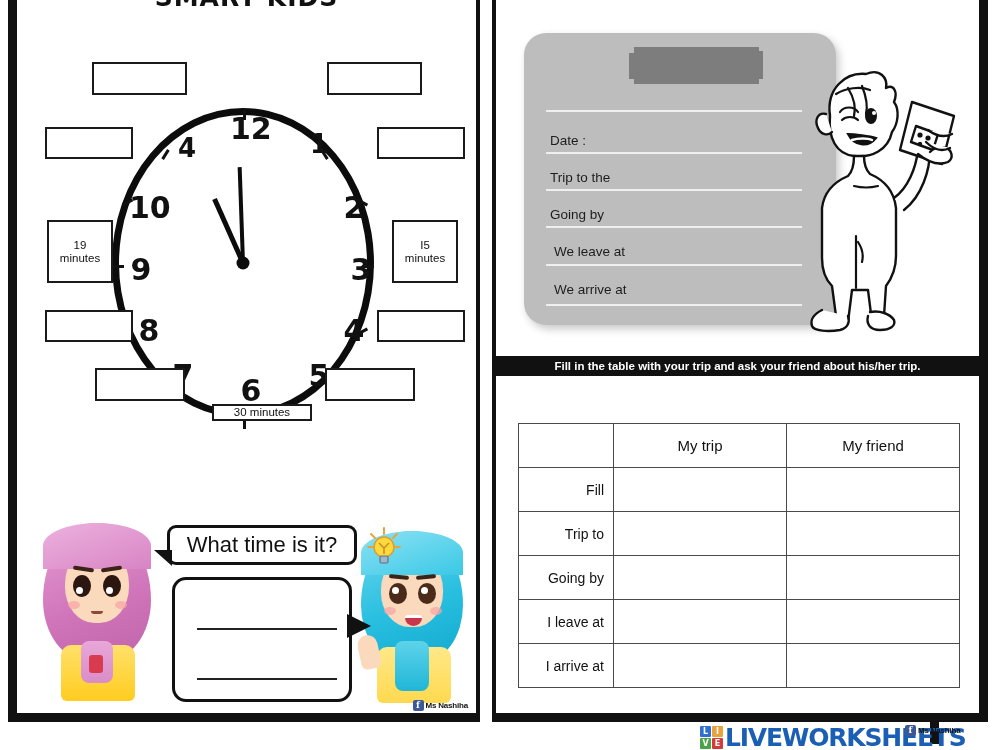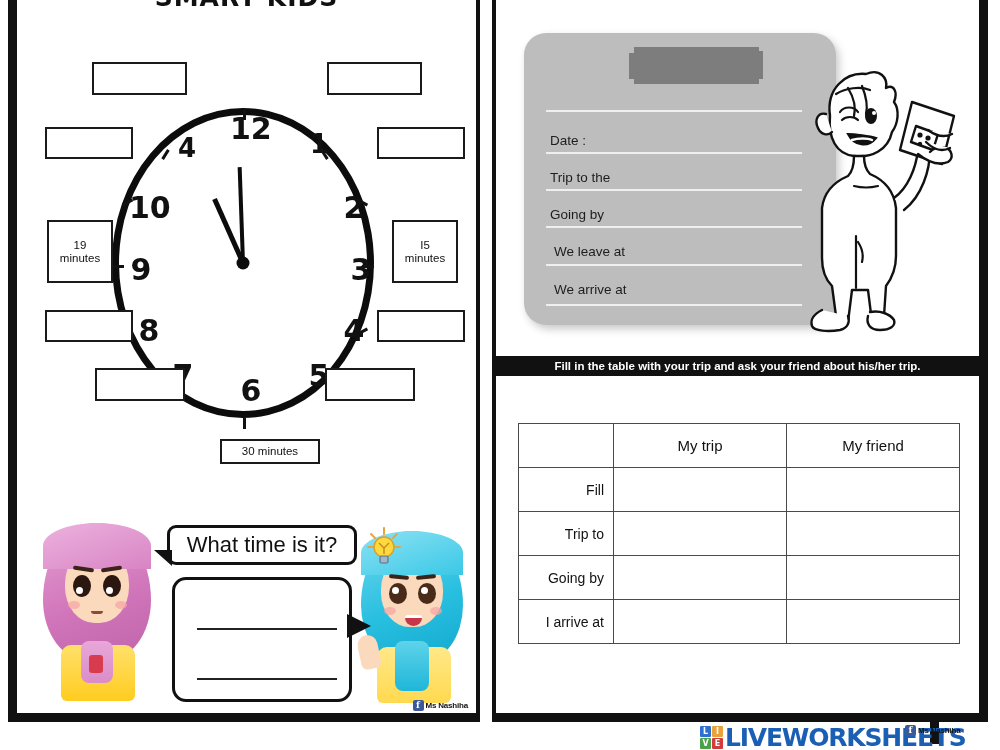--- a/index.html
+++ b/index.html
@@ -250,21 +250,21 @@
 
       <div class="ansbox" style="left:28px;  top:87px;  width:88px; height:32px;"></div>
       <div class="ansbox" style="left:360px; top:87px;  width:88px; height:32px;"></div>
 
       <div class="ansbox" style="left:28px;  top:270px; width:88px; height:32px;"></div>
       <div class="ansbox" style="left:360px; top:270px; width:88px; height:32px;"></div>
 
       <div class="ansbox" style="left:78px;  top:328px; width:90px; height:33px;"></div>
       <div class="ansbox" style="left:308px; top:328px; width:90px; height:33px;"></div>
 
-      <div class="ansbox" style="left:195px; top:399px; width:100px; height:25px;margin-left:8px;">30 minutes</div>
+      <div class="ansbox" style="left:195px; top:364px; width:100px; height:17px;">30 minutes</div>
 
       <div class="ansbox" style="left:30px; top:180px; width:66px; height:63px; flex-direction:column;">
         <span>19</span>
         <span>minutes</span>
       </div>
       <div class="ansbox" style="left:375px; top:180px; width:66px; height:63px; flex-direction:column;">
         <span>I5</span>
         <span>minutes</span>
       </div>
     </div>
@@ -432,20 +432,25 @@
           <td class="rowlabel">Trip to</td>
           <td></td>
           <td></td>
         </tr>
         <tr>
           <td class="rowlabel">Going by</td>
           <td></td>
           <td></td>
         </tr>
         <tr>
+          <td class="rowlabel">I leave at</td>
+          <td></td>
+          <td></td>
+        </tr>
+        <tr>
           <td class="rowlabel">I arrive at</td>
           <td></td>
           <td></td>
         </tr>
       </tbody>
     </table>
   </div>
 
   <div id="footer">
     <div id="footer-bar"></div>

